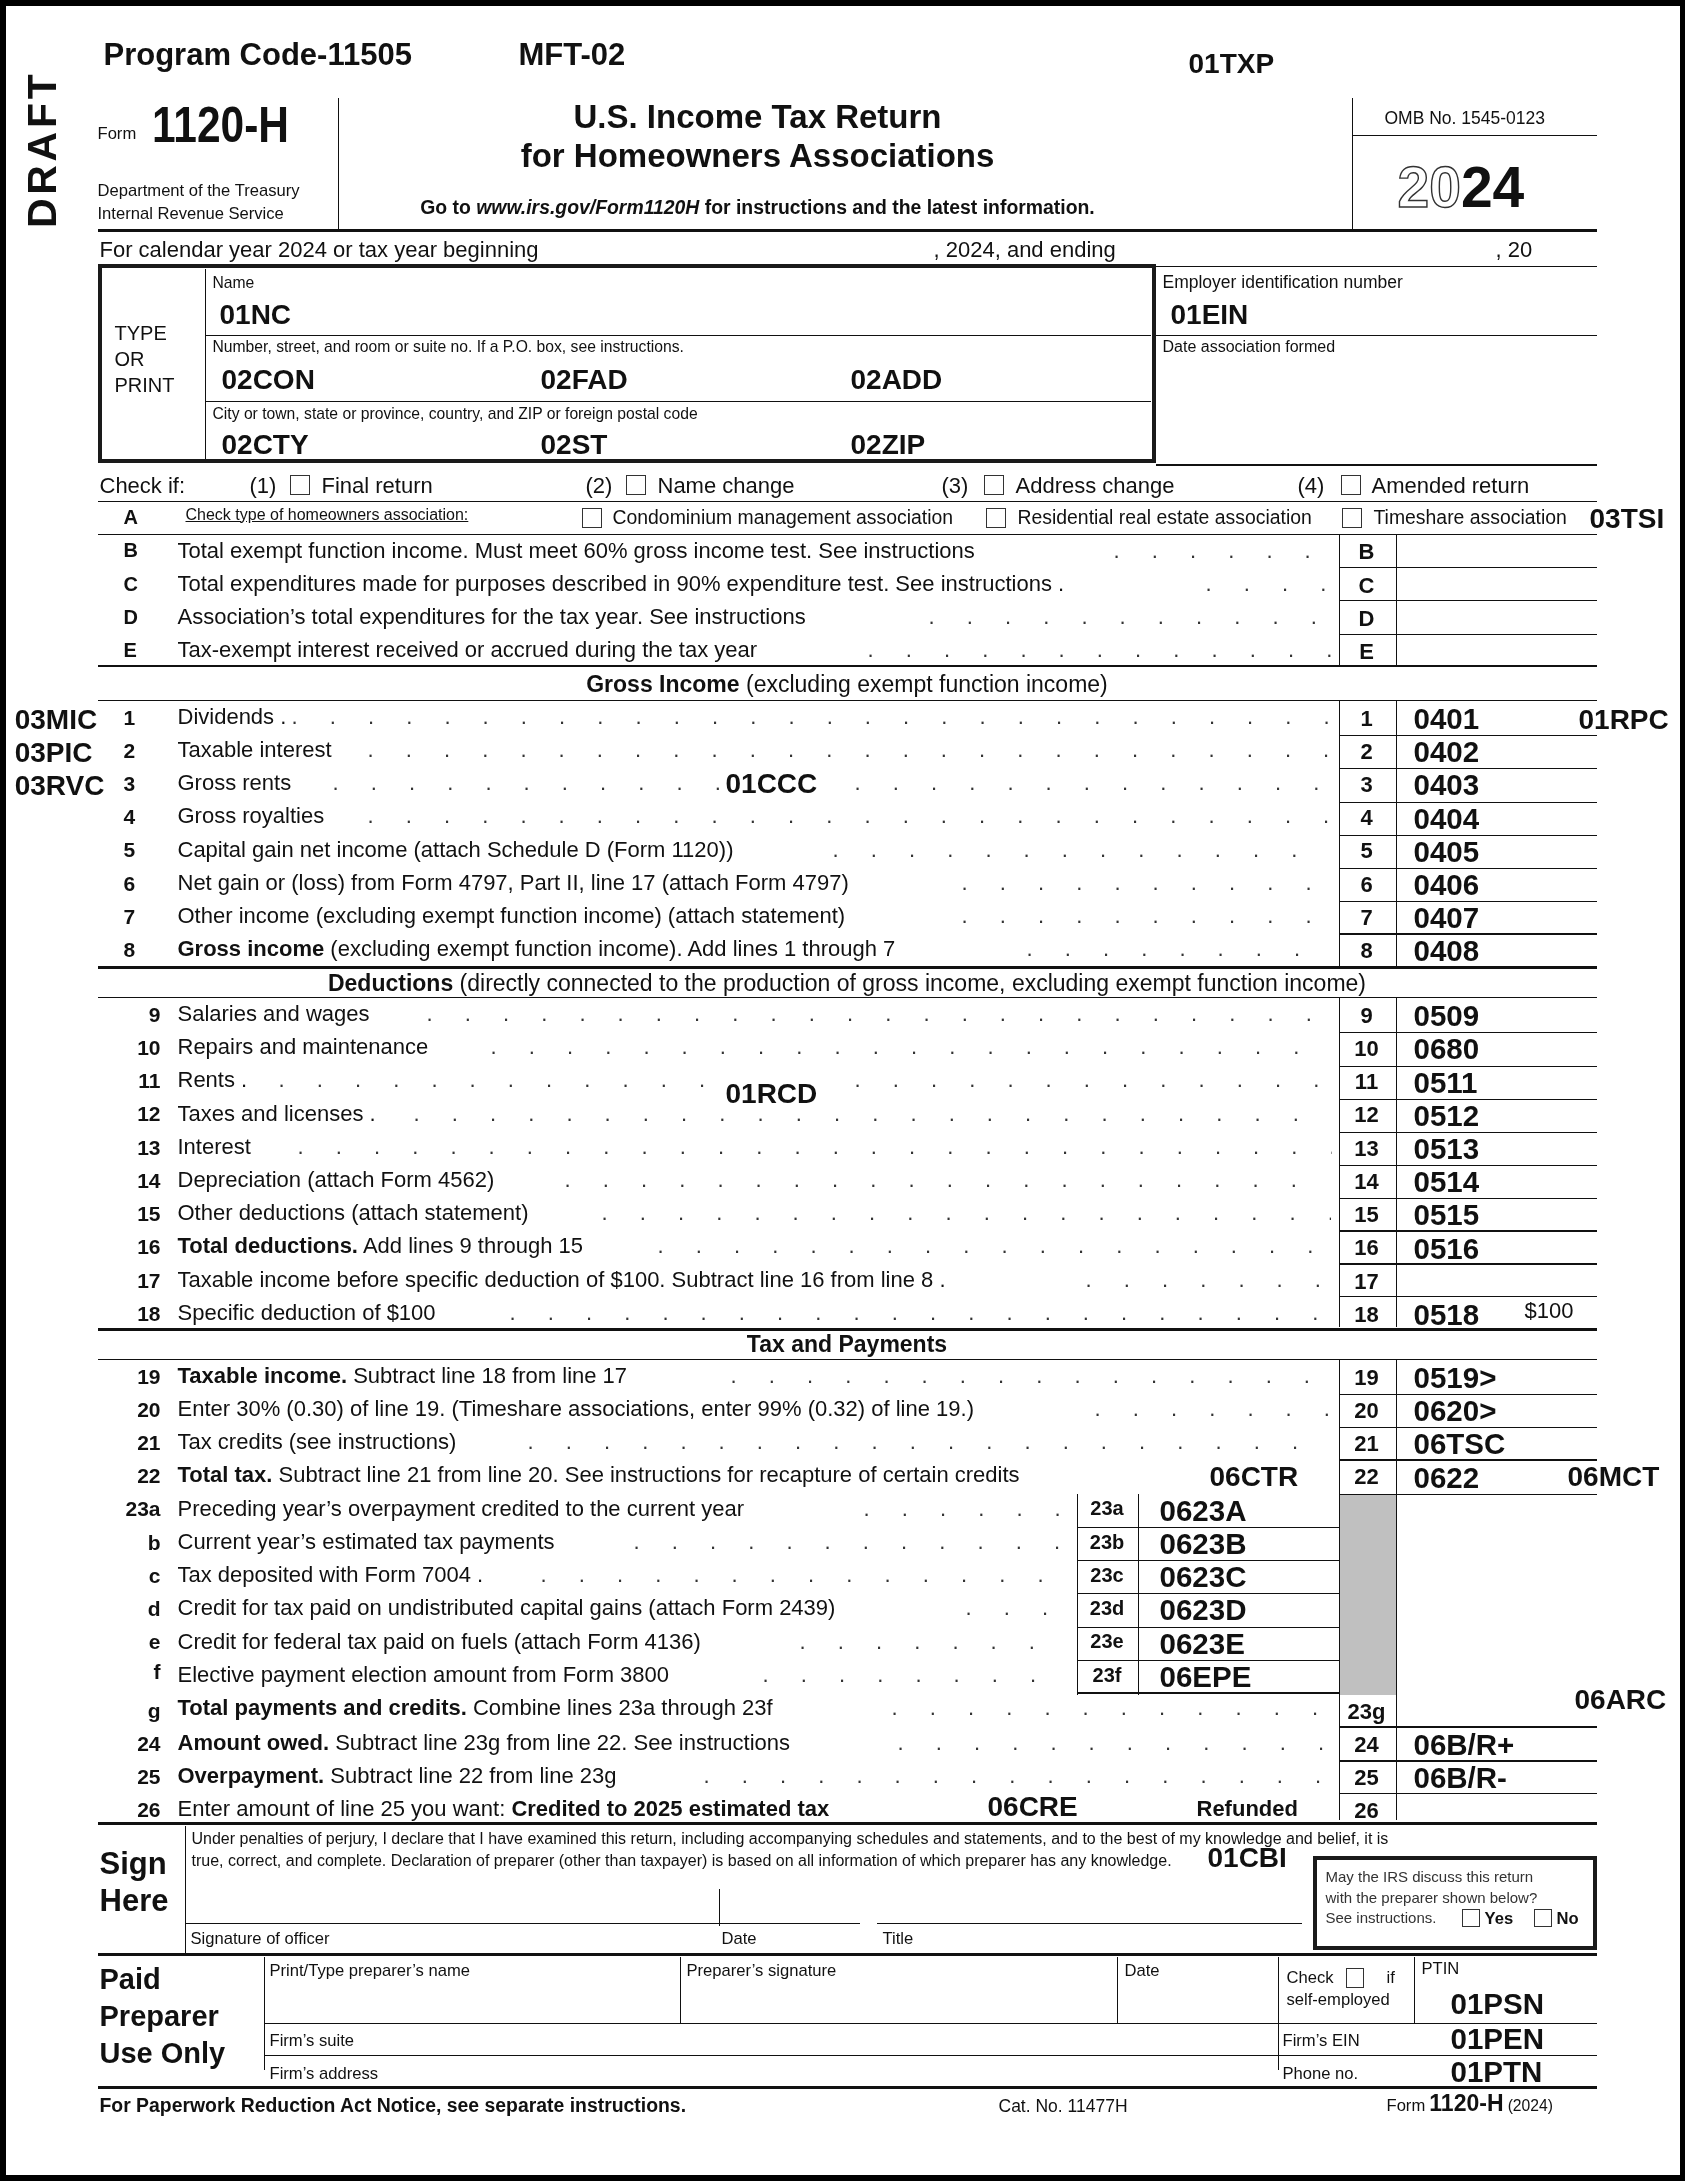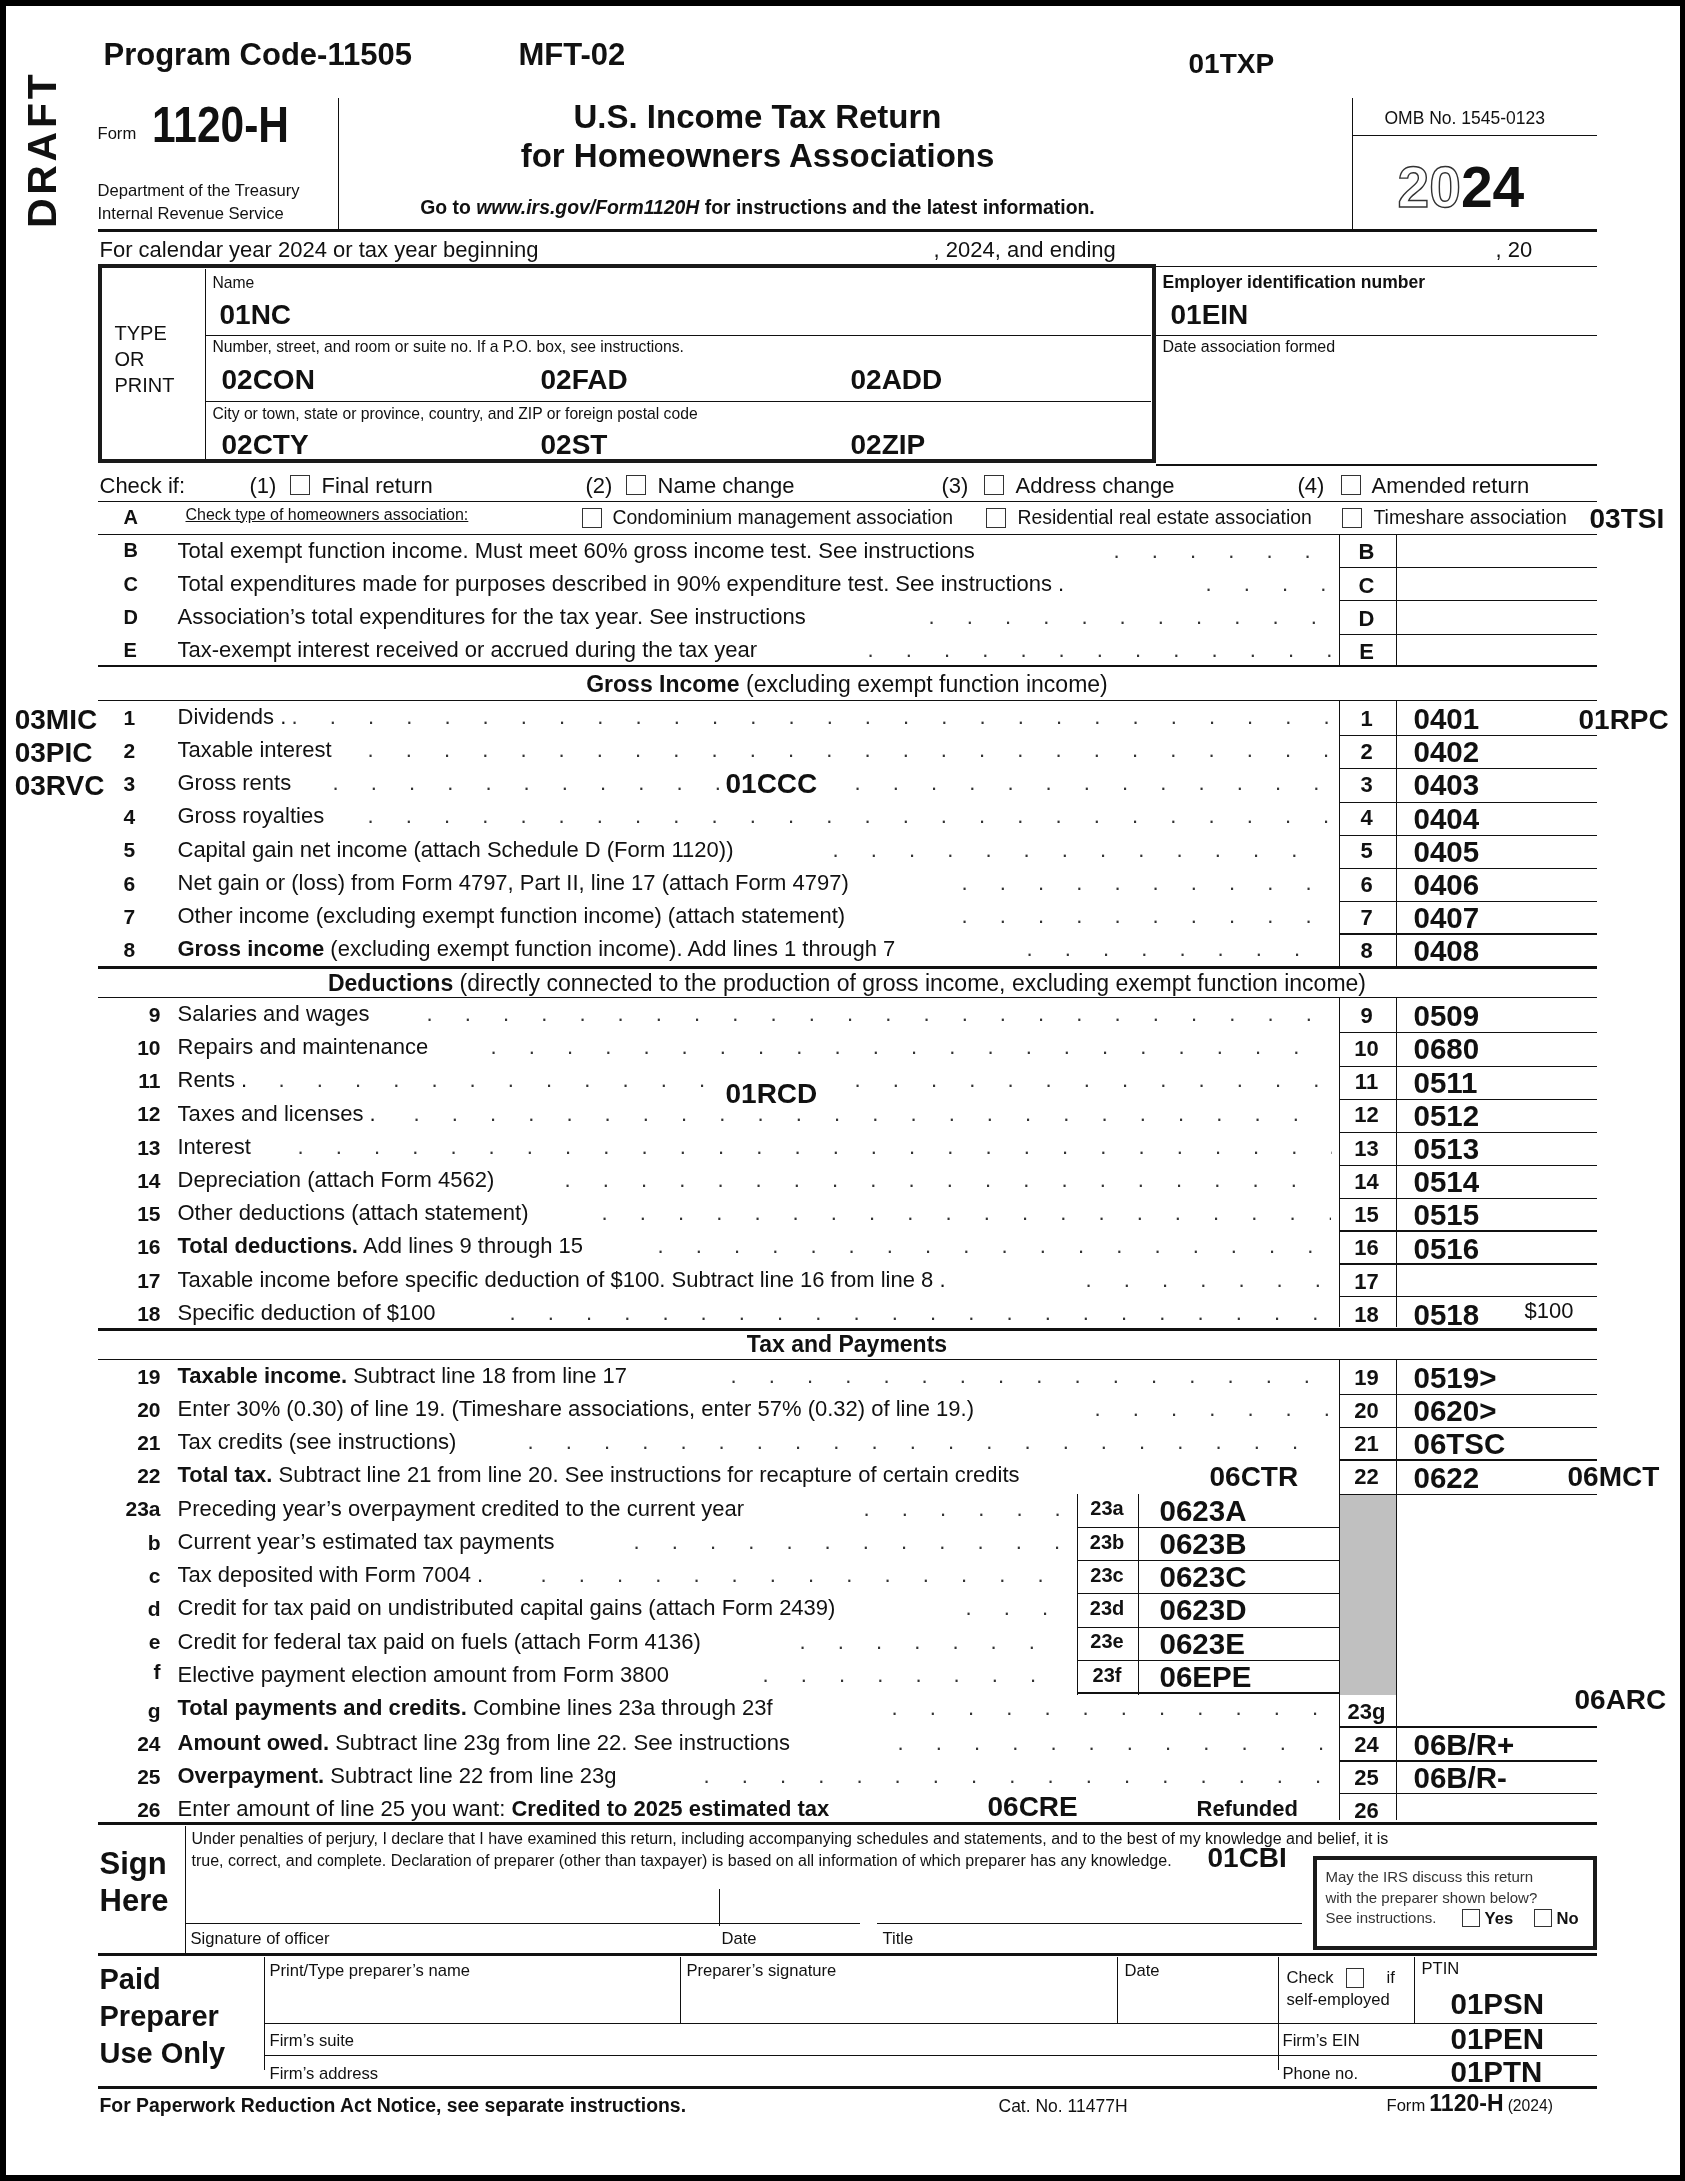--- a/index.html
+++ b/index.html
@@ -67,21 +67,21 @@
   <div class="abs small" style="left:207px; top:332px; font-size:15.7px;">Number, street, and room or suite no. If a P.O. box, see instructions.</div>
   <div class="abs code" style="left:216px; top:358px; font-size:28px;">02CON</div>
   <div class="abs code" style="left:535px; top:358px; font-size:28px;">02FAD</div>
   <div class="abs code" style="left:845px; top:358px; font-size:28px;">02ADD</div>
   <div class="hl" style="left:200px; top:395px; width:945px; height:0.9px;"></div>
   <div class="abs small" style="left:207px; top:399px; font-size:15.7px;">City or town, state or province, country, and ZIP or foreign postal code</div>
   <div class="abs code" style="left:216px; top:423px; font-size:28px;">02CTY</div>
   <div class="abs code" style="left:535px; top:423px; font-size:28px;">02ST</div>
   <div class="abs code" style="left:845px; top:423px; font-size:28px;">02ZIP</div>
 
-  <div class="abs" style="left:1157px; top:266px; font-size:17.5px; font-weight:bold;">Employer identification number</div>
+  <div class="abs" style="left:1157px; top:266px; font-size:17.5px; font-weight:normal;">Employer identification number</div>
   <div class="abs code" style="left:1165px; top:293px; font-size:28px;">01EIN</div>
   <div class="hl" style="left:1150px; top:329px; width:441px; height:0.9px;"></div>
   <div class="abs small" style="left:1157px; top:332px; font-size:16px;">Date association formed</div>
   <div class="abs" style="left:1157px; top:355px; width:425px; height:92px;"></div>
   <div class="hl" style="left:1150px; top:458px; width:441px; height:2.8px;"></div>
 
   <div class="abs lbl" style="left:94px; top:467px;">Check if:</div>
   <div class="abs lbl" style="left:244px; top:467px;">(1)</div>
   <div class="cb" style="left:284px; top:469px;"></div>
   <div class="abs lbl" style="left:316px; top:467px;">Final return</div>
@@ -296,21 +296,21 @@
   <div class="vl" style="left:1390px; top:1353px; width:0.9px; height:461px;"></div>
 
   <div class="abs" style="left:109px; top:1359px; width:46px; text-align:right; font-size:21px; font-weight:bold;">19</div>
   <div class="abs lbl" style="left:172px; top:1357px;"><b>Taxable income.</b><span> Subtract line 18 from line 17</span></div>
   <div class="dots" style="left:725px; top:1357px; width:600px;">. . . . . . . . . . . . . . . . . . . . . . . . . . .</div>
   <div class="abs box-ln" style="left:1335px; top:1359px;">19</div>
   <div class="abs box-val" style="left:1408px; top:1355px;">0519&gt;</div>
   <div class="hl" style="left:1333px; top:1388px; width:258px; height:0.9px;"></div>
 
   <div class="abs" style="left:109px; top:1392px; width:46px; text-align:right; font-size:21px; font-weight:bold;">20</div>
-  <div class="abs lbl" style="left:172px; top:1390px;">Enter 30% (0.30) of line 19. (Timeshare associations, enter 57% (0.32) of line 19.)</div>
+  <div class="abs lbl" style="left:172px; top:1390px;">Enter 30% (0.30) of line 19. (Timeshare associations, enter 99% (0.32) of line 19.)</div>
   <div class="dots" style="left:1089px; top:1390px; width:236px;">. . . . . . . . . .</div>
   <div class="abs box-ln" style="left:1335px; top:1392px;">20</div>
   <div class="abs box-val" style="left:1408px; top:1388px;">0620&gt;</div>
   <div class="hl" style="left:1333px; top:1421px; width:258px; height:0.9px;"></div>
 
   <div class="abs" style="left:109px; top:1425px; width:46px; text-align:right; font-size:21px; font-weight:bold;">21</div>
   <div class="abs lbl" style="left:172px; top:1423px;">Tax credits (see instructions)</div>
   <div class="dots" style="left:522px; top:1423px; width:803px;">. . . . . . . . . . . . . . . . . . . . . . . . . . . . . . . . . . . . . . . .</div>
   <div class="abs box-ln" style="left:1335px; top:1425px;">21</div>
   <div class="abs box-val" style="left:1408px; top:1421px;">06TSC</div>

